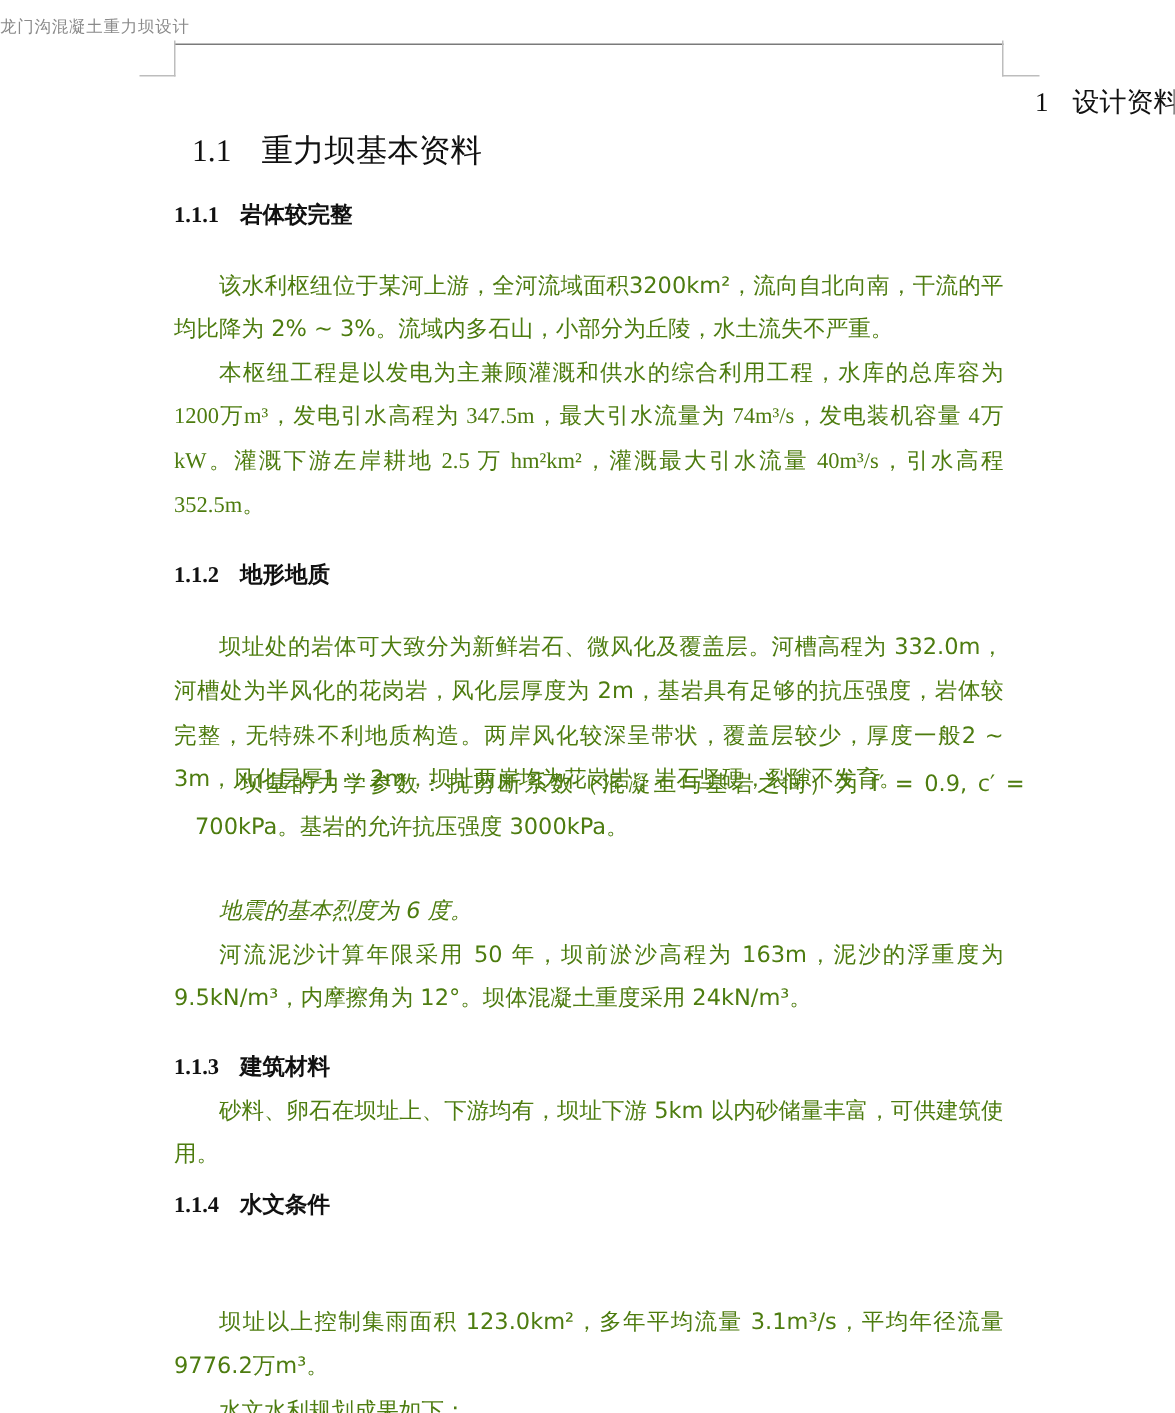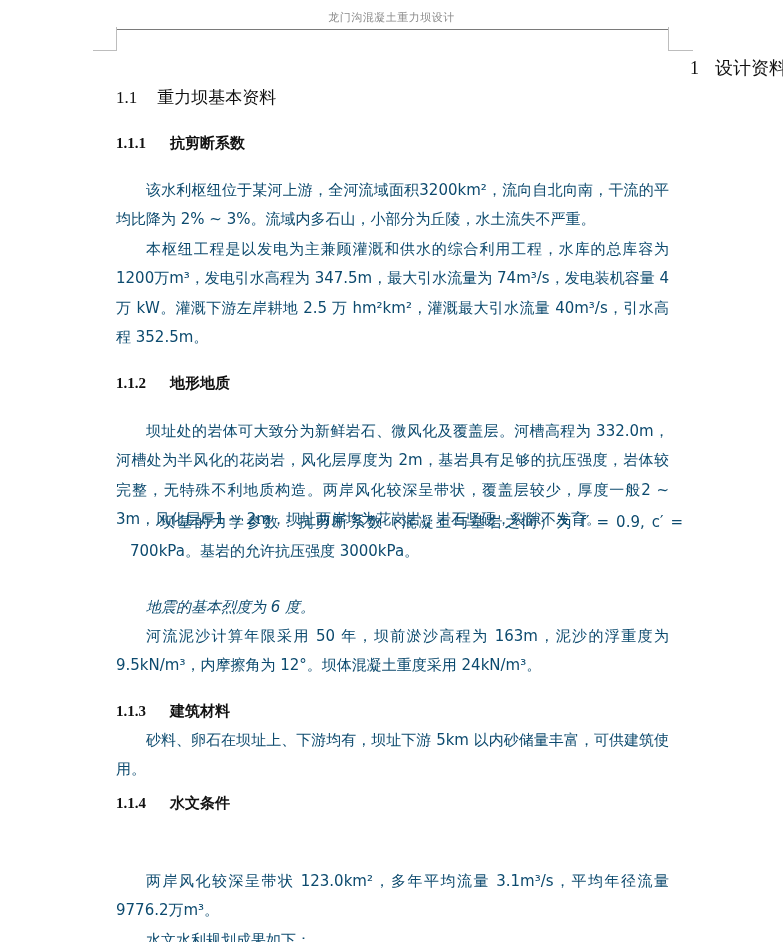--- a/index.html
+++ b/index.html
@@ -3,46 +3,46 @@
 <meta charset="utf-8">
 <style>
   html, body { margin: 0; padding: 0; background: #ffffff; }
   body {
     width: 783px; height: 942px; position: relative; overflow: hidden;
     font-family: "DejaVu Serif", "Liberation Serif", serif;
     color: #111;
   }
   .header-text {
     position: absolute; top: 10px; left: 0; width: 783px;
-    text-align: center; font-size: 11px; color: #8a8a8a;
+    font-size: 11px; color: #8a8a8a;
     font-family: "DejaVu Sans", sans-serif; letter-spacing: 0.5px;
   }
   .header-line { position: absolute; top: 29px; left: 116px; width: 553px; height: 1px; background: #7a7a7a; }
   .crop-v { position: absolute; width: 1px; background: #bdbdbd; }
   .crop-h { position: absolute; height: 1px; background: #bdbdbd; }
   .h1 {
     position: absolute; top: 56px; left: 4px; width: 783px; text-align: right;
     font-size: 18px; font-family: "DejaVu Sans", sans-serif; word-spacing: 0;
   }
   .h1 .num { font-family: "Liberation Serif", serif; margin-right: 16px; }
   .h2 {
-    position: absolute; left: 116px; top: 86px;
-    font-size: 17px; font-family: "DejaVu Sans", sans-serif;
+    position: absolute; left: 128px; top: 86px;
+    font-size: 21px; font-family: "DejaVu Sans", sans-serif;
   }
   .h2 .num { font-family: "Liberation Serif", serif; margin-right: 20px; }
   .h3 {
     position: absolute; left: 116px;
     font-size: 15px; font-weight: bold; font-family: "DejaVu Sans", sans-serif;
   }
-  .h3 .num { font-family: "Liberation Serif", serif; margin-right: 24px; }
+  .h3 .num { font-family: "Liberation Serif", serif; margin-right: 14px; }
   .para {
     position: absolute; left: 116px; width: 553px;
     font-size: 15px; line-height: 29.3px;
     font-family: "DejaVu Sans", sans-serif;
-    text-align: justify; text-indent: 30px; color: #0c4a6e;
+    text-align: justify; text-indent: 30px; color: #4d7c0f;
   }
 </style>
 </head>
 <body>
 
 <div>
   <div class="header-text">龙门沟混凝土重力坝设计</div>
   <div class="header-line"></div>
   <div class="crop-v" style="left:116px; top:27px; height:24px;"></div>
   <div class="crop-h" style="left:93px; top:50px; width:24px;"></div>
@@ -52,35 +52,35 @@
 
 <div class="h1">
   <span class="num">1</span><span>设计资料</span>
 </div>
 
 <div class="h2">
   <span class="num">1.1</span><span>重力坝基本资料</span>
 </div>
 
 <div class="h3" style="top:134px;">
-  <span class="num">1.1.1</span><span>抗剪断系数</span>
+  <span class="num">1.1.1</span><span>岩体较完整</span>
 </div>
 <div class="para" style="top:176px;">该水利枢纽位于某河上游，全河流域面积3200km²，流向自北向南，干流的平均比降为 2% ~ 3%。流域内多石山，小部分为丘陵，水土流失不严重。</div>
-<div class="para" style="top:235px;">本枢纽工程是以发电为主兼顾灌溉和供水的综合利用工程，水库的总库容为1200万m³，发电引水高程为 347.5m，最大引水流量为 74m³/s，发电装机容量 4万 kW。灌溉下游左岸耕地 2.5 万 hm²km²，灌溉最大引水流量 40m³/s，引水高程 352.5m。</div>
+<div class="para" style="top:235px;font-family:Liberation Serif, serif;">本枢纽工程是以发电为主兼顾灌溉和供水的综合利用工程，水库的总库容为1200万m³，发电引水高程为 347.5m，最大引水流量为 74m³/s，发电装机容量 4万 kW。灌溉下游左岸耕地 2.5 万 hm²km²，灌溉最大引水流量 40m³/s，引水高程 352.5m。</div>
 
 <div class="h3" style="top:374px;">
   <span class="num">1.1.2</span><span>地形地质</span>
 </div>
 <div class="para" style="top:417px;">坝址处的岩体可大致分为新鲜岩石、微风化及覆盖层。河槽高程为 332.0m，河槽处为半风化的花岗岩，风化层厚度为 2m，基岩具有足够的抗压强度，岩体较完整，无特殊不利地质构造。两岸风化较深呈带状，覆盖层较少，厚度一般2 ~ 3m，风化层厚1 ~ 2m，坝址两岸均为花岗岩，岩石坚硬，裂隙不发育。</div>
 <div class="para" style="top:508px;margin-left:14px;">坝基的力学参数：抗剪断系数（混凝土与基岩之间）为 f′ = 0.9, c′ = 700kPa。基岩的允许抗压强度 3000kPa。</div>
 <div class="para" style="top:593px;font-style:italic;">地震的基本烈度为 6 度。</div>
 <div class="para" style="top:622px;">河流泥沙计算年限采用 50 年，坝前淤沙高程为 163m，泥沙的浮重度为9.5kN/m³，内摩擦角为 12°。坝体混凝土重度采用 24kN/m³。</div>
 
 <div class="h3" style="top:702px;text-align:right;">
   <span class="num">1.1.3</span><span>建筑材料</span>
 </div>
 <div class="para" style="top:726px;">砂料、卵石在坝址上、下游均有，坝址下游 5km 以内砂储量丰富，可供建筑使用。</div>
 
 <div class="h3" style="top:794px;">
   <span class="num">1.1.4</span><span>水文条件</span>
 </div>
-<div class="para" style="top:867px;">两岸风化较深呈带状 123.0km²，多年平均流量 3.1m³/s，平均年径流量9776.2万m³。</div>
+<div class="para" style="top:867px;">坝址以上控制集雨面积 123.0km²，多年平均流量 3.1m³/s，平均年径流量9776.2万m³。</div>
 <div class="para" style="top:926px;">水文水利规划成果如下：</div>
 
 </body></html>

